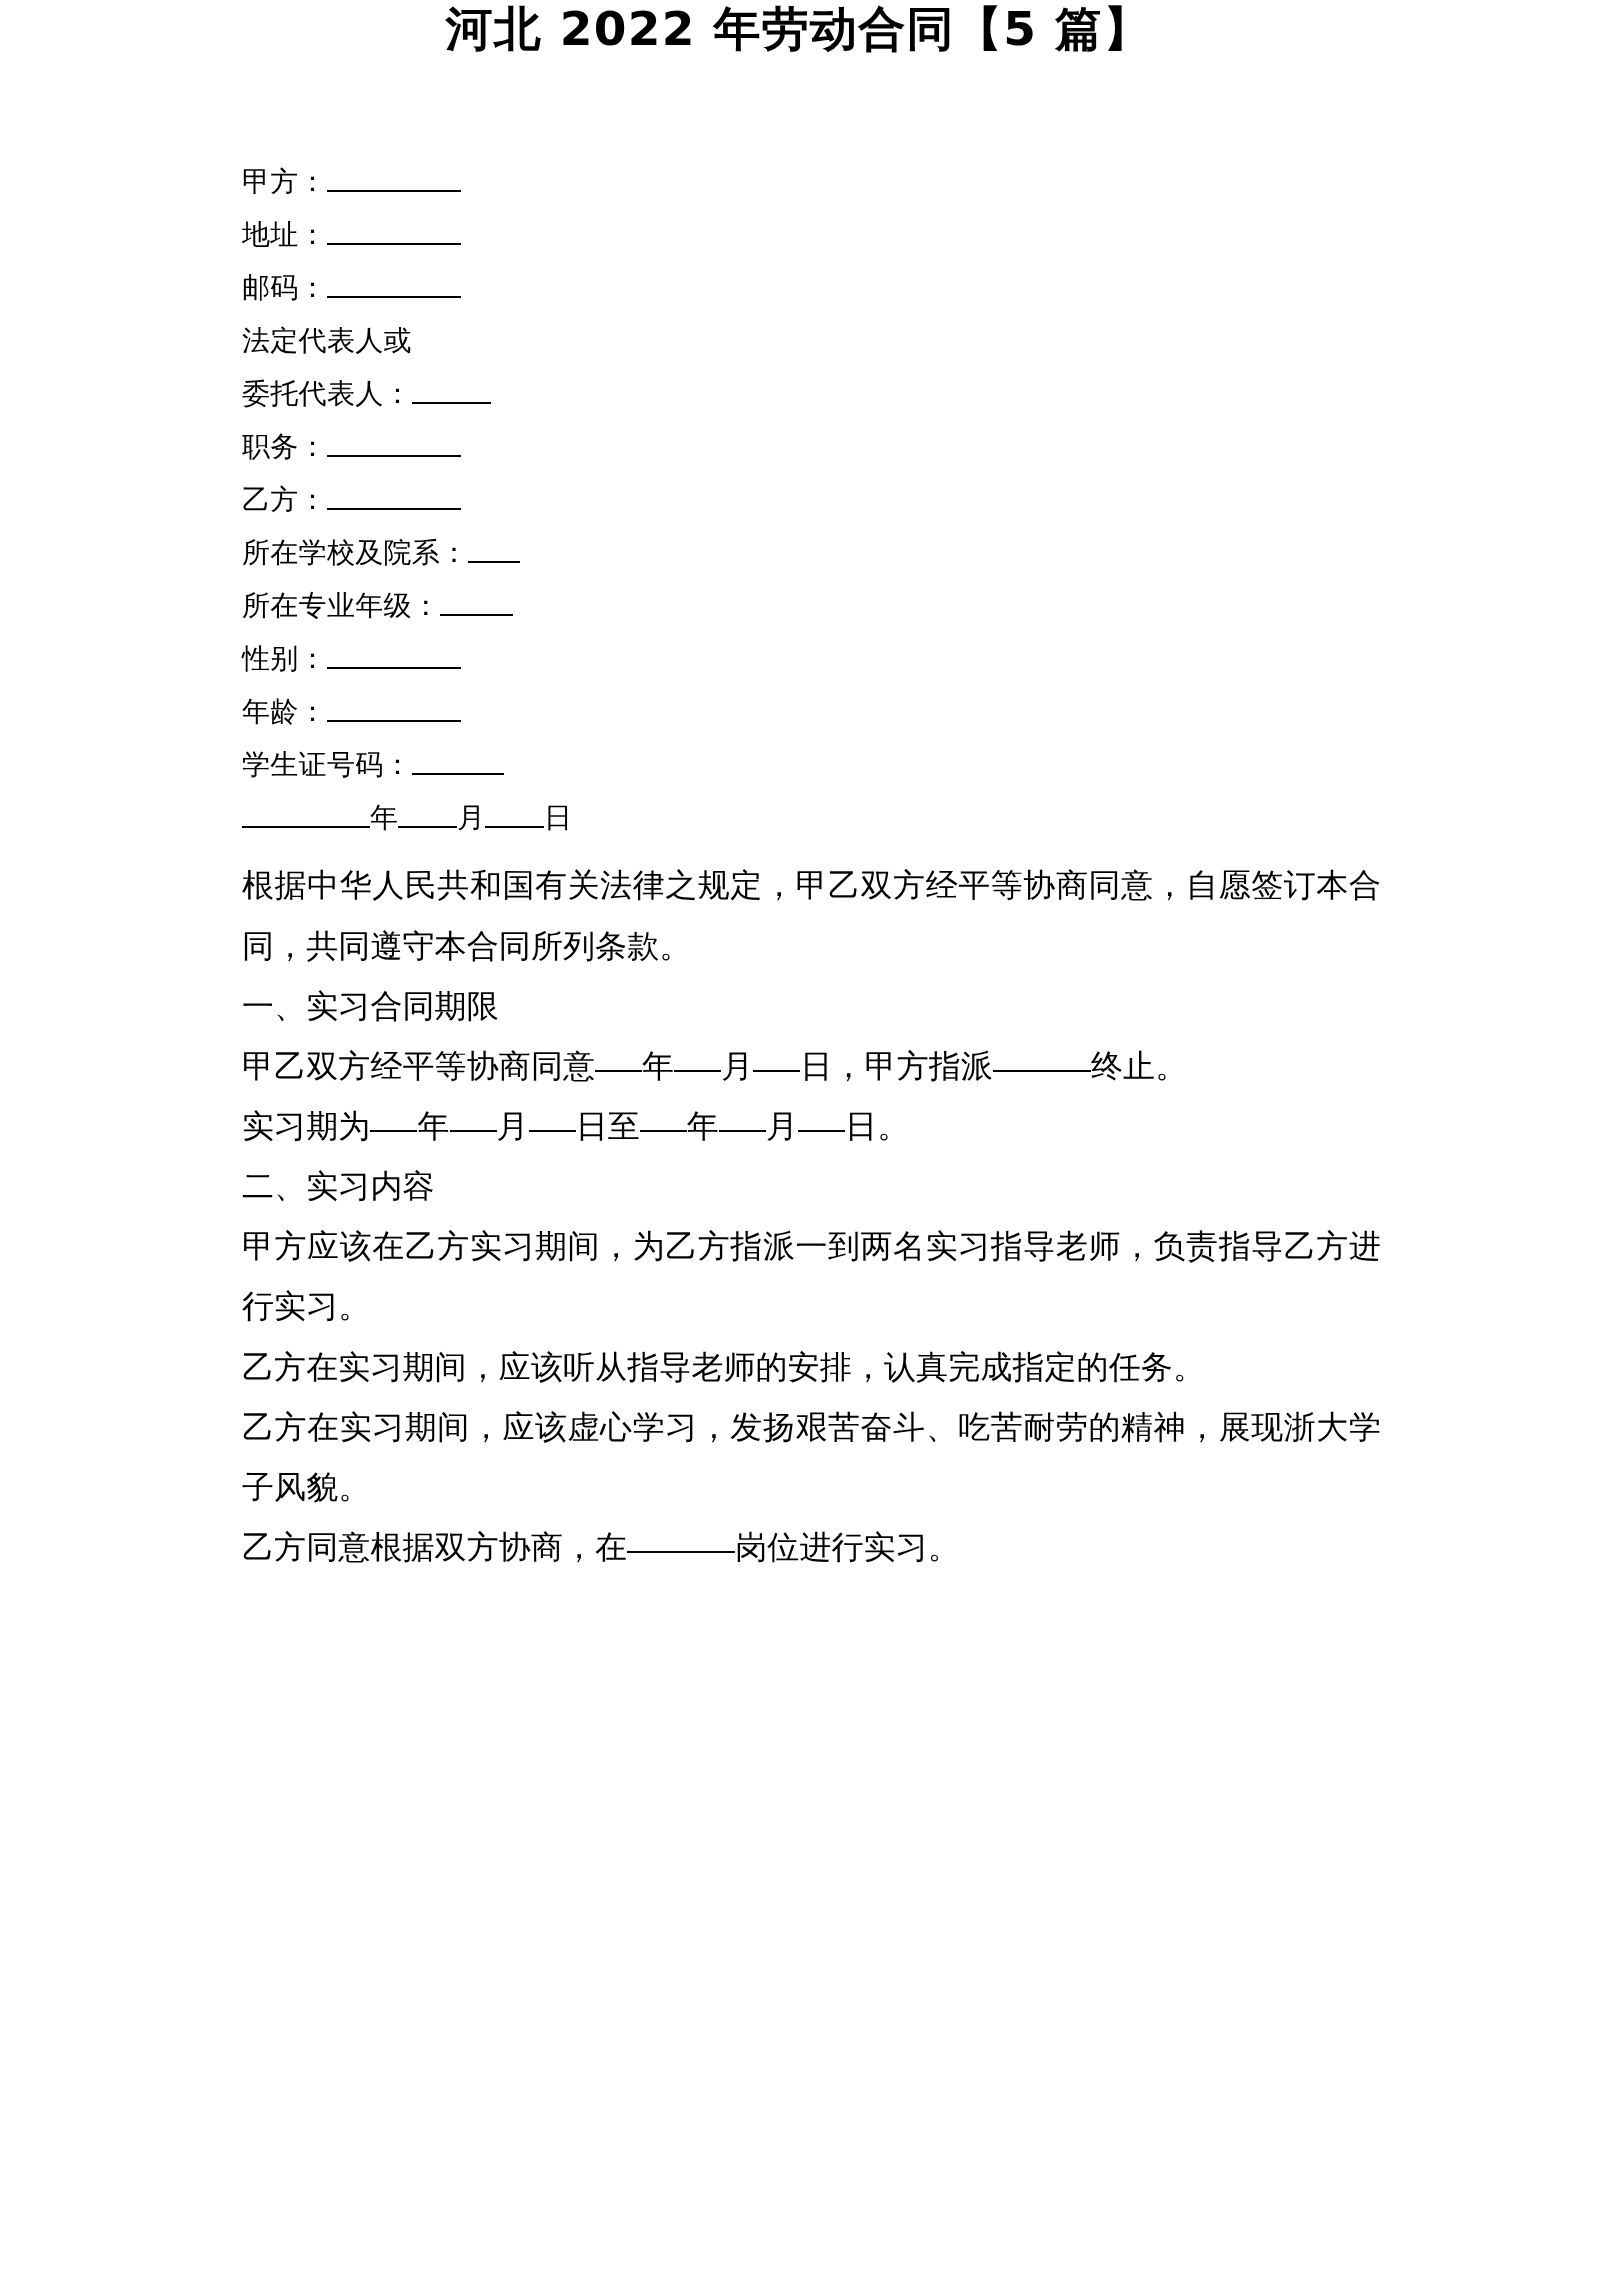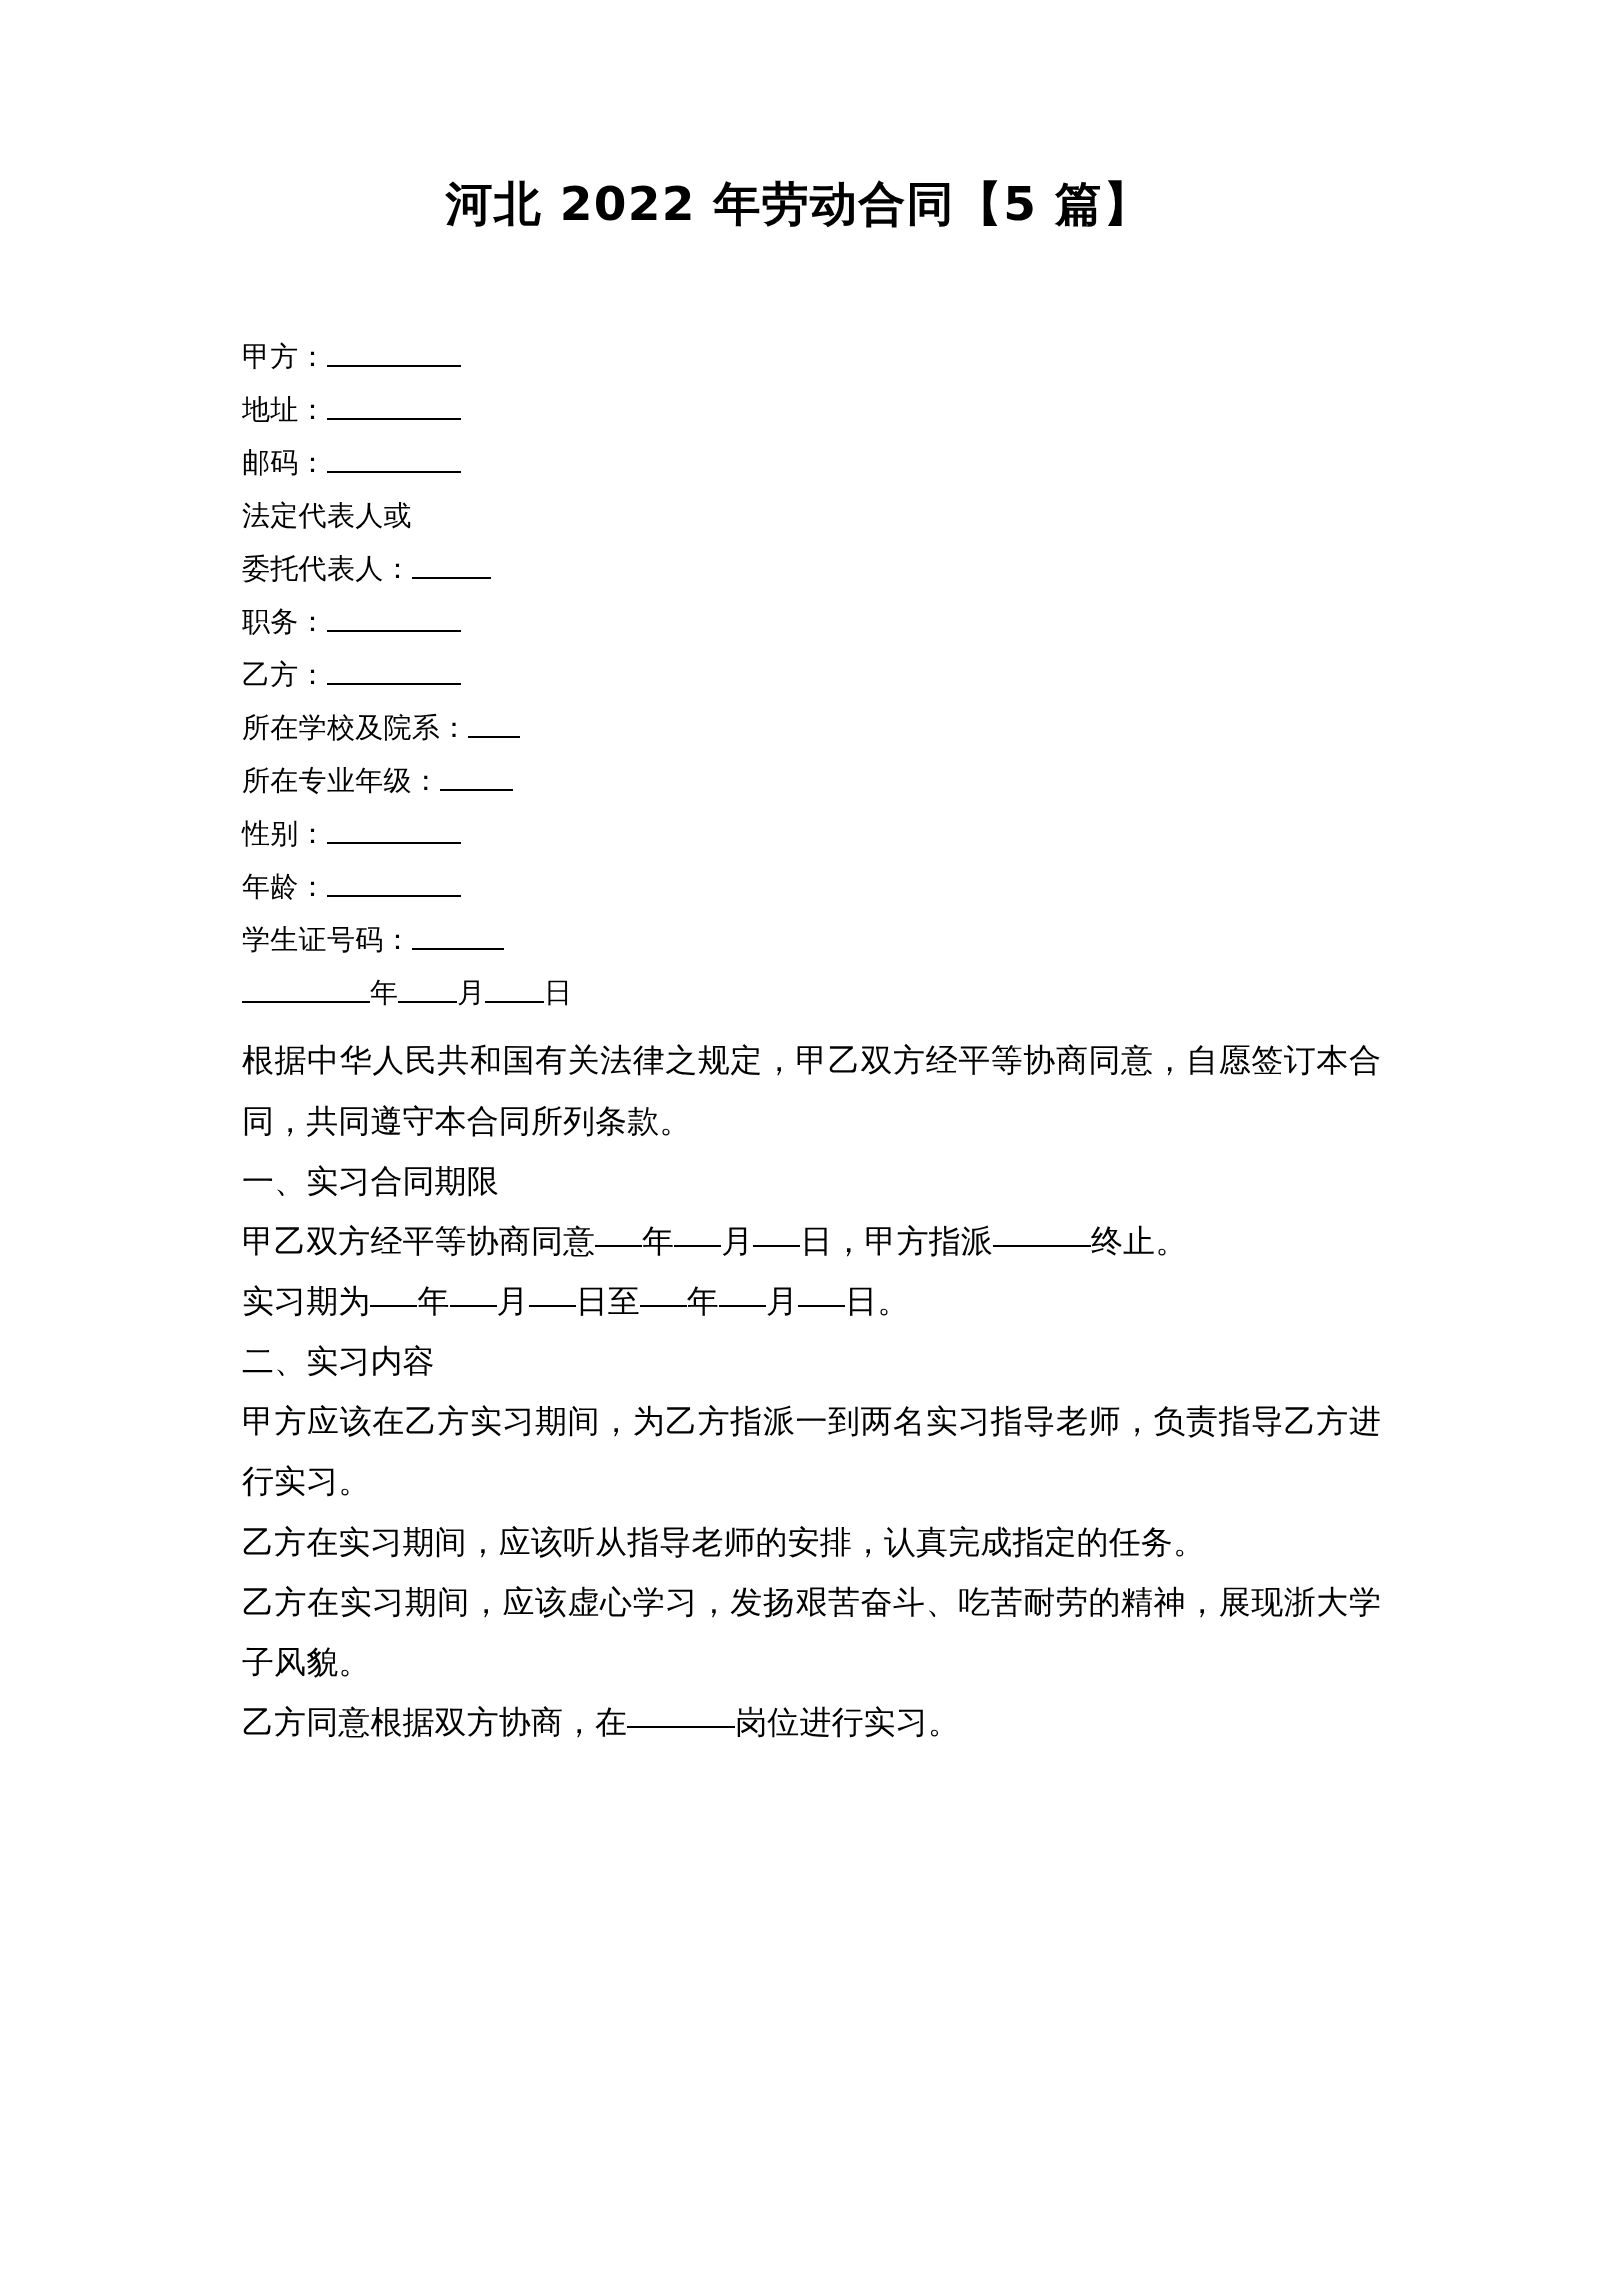--- a/index.html
+++ b/index.html
@@ -27,21 +27,20 @@
 
   
   .doc-title {
     text-align: center;
     font-family: "DejaVu Sans", "Liberation Sans", sans-serif;
     font-weight: bold;
     font-size: 47px;
     line-height: 1.25;
     letter-spacing: 1.3px;
     margin: 0;
-    padding-top: 175px;
     padding-bottom: 0;
     white-space: nowrap;
     transform: translateX(-13px);
   }
 
   
   .form-block {
     margin-top: 84px;
   }
   .field-row {

